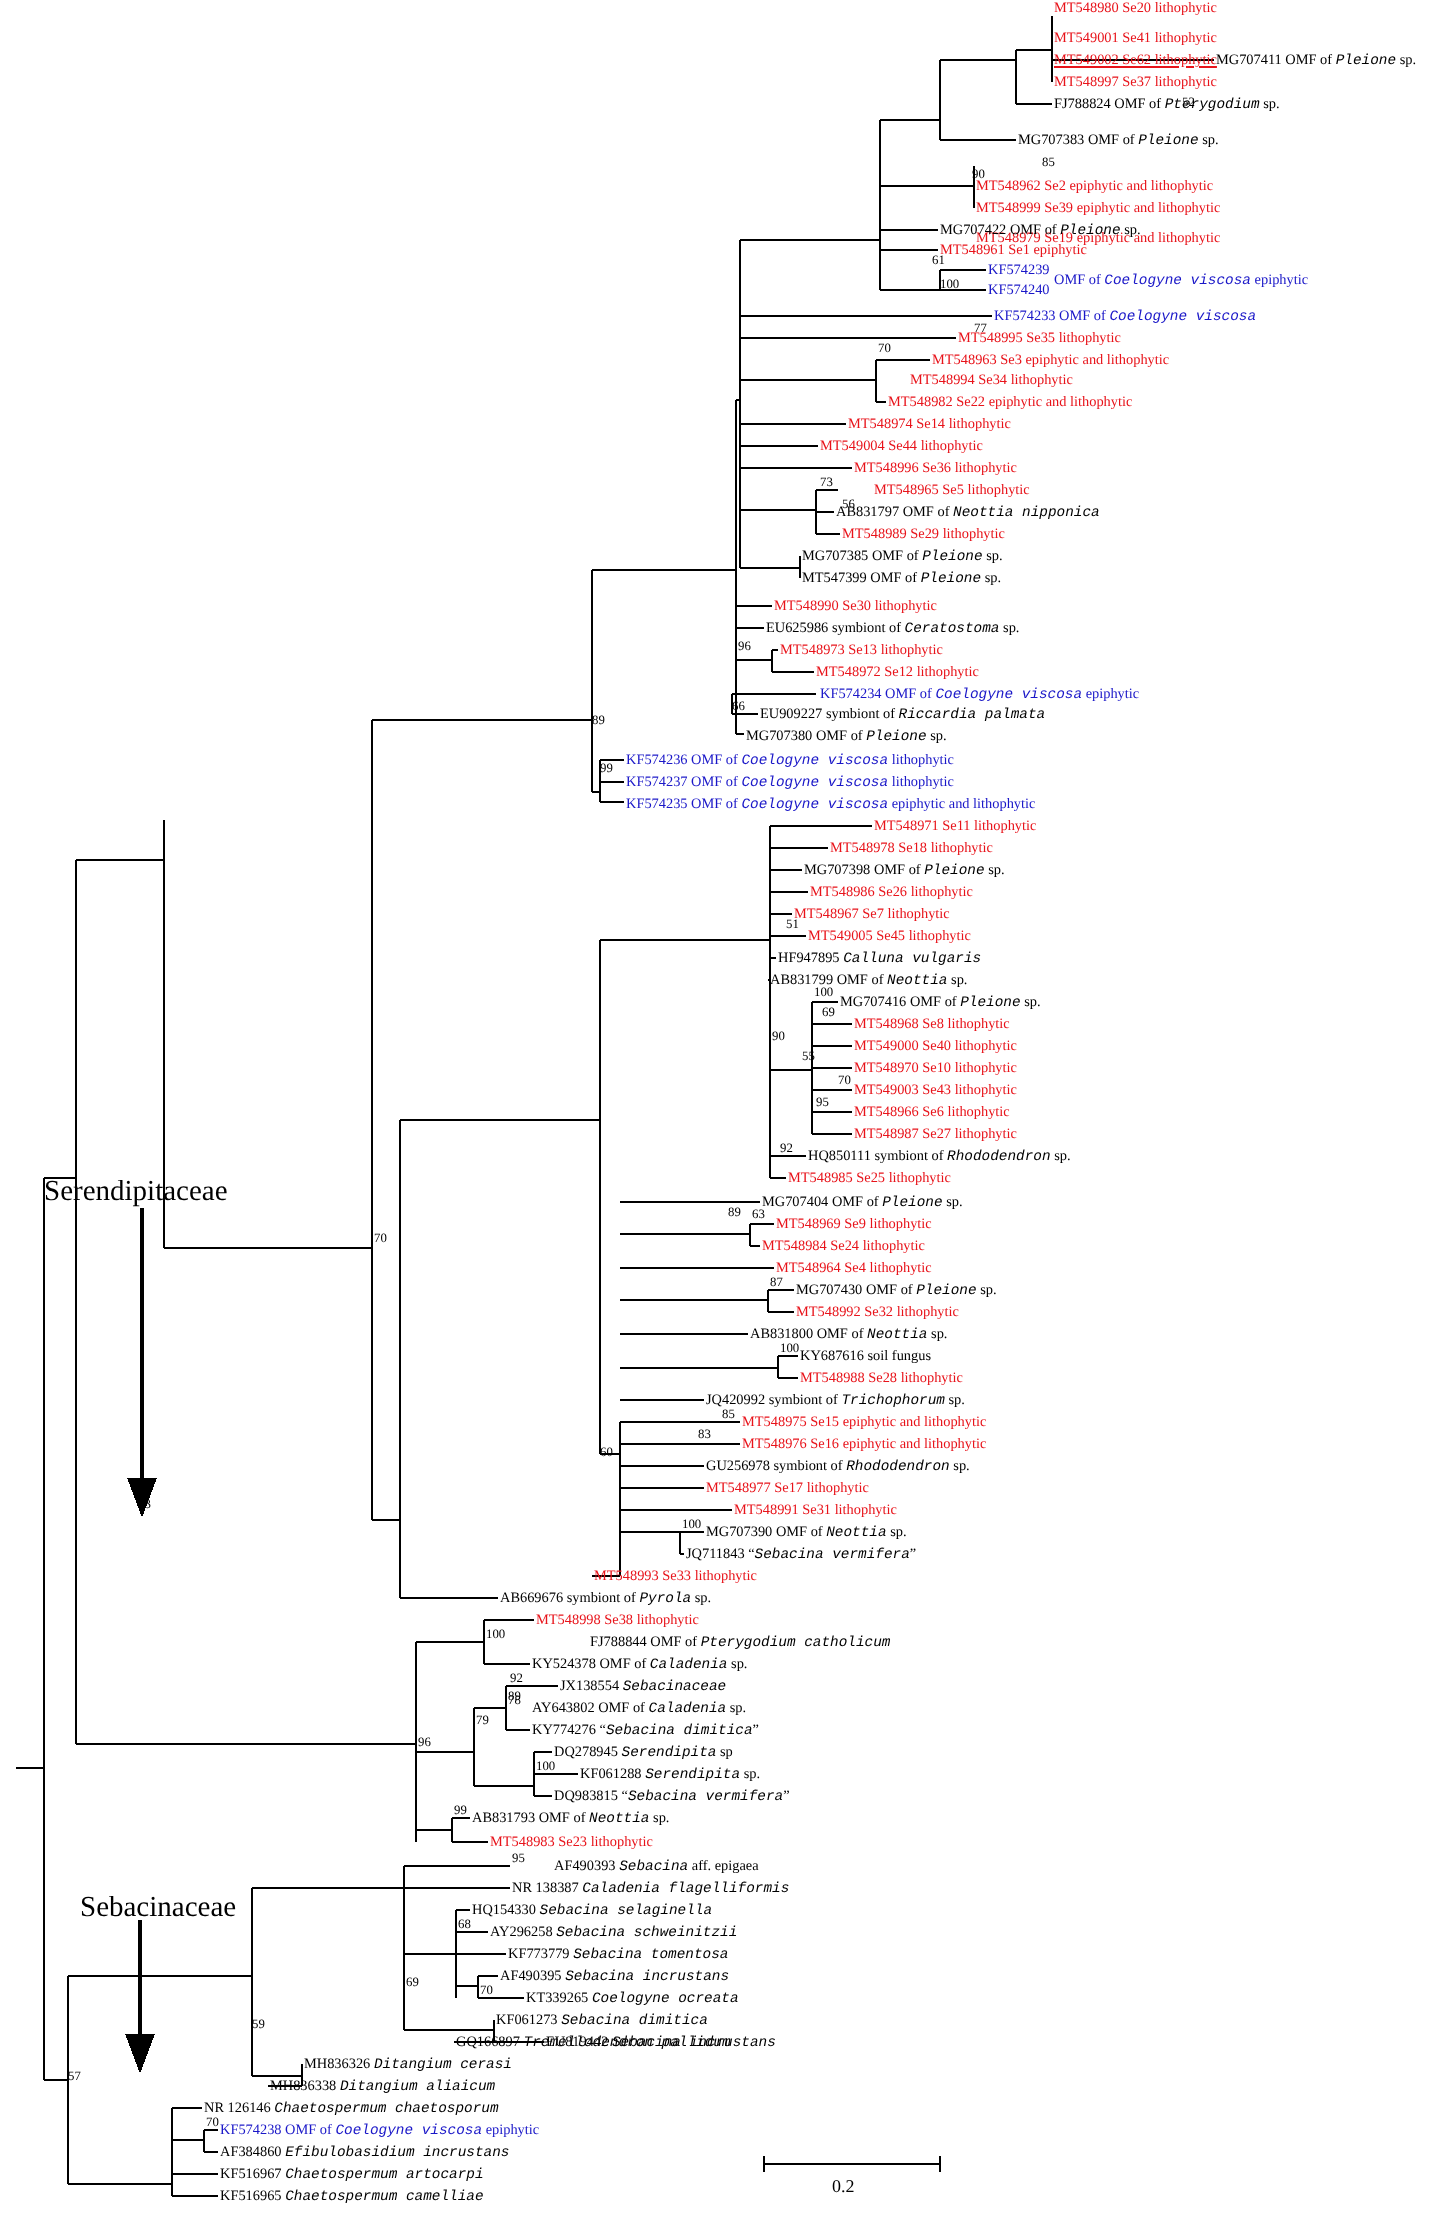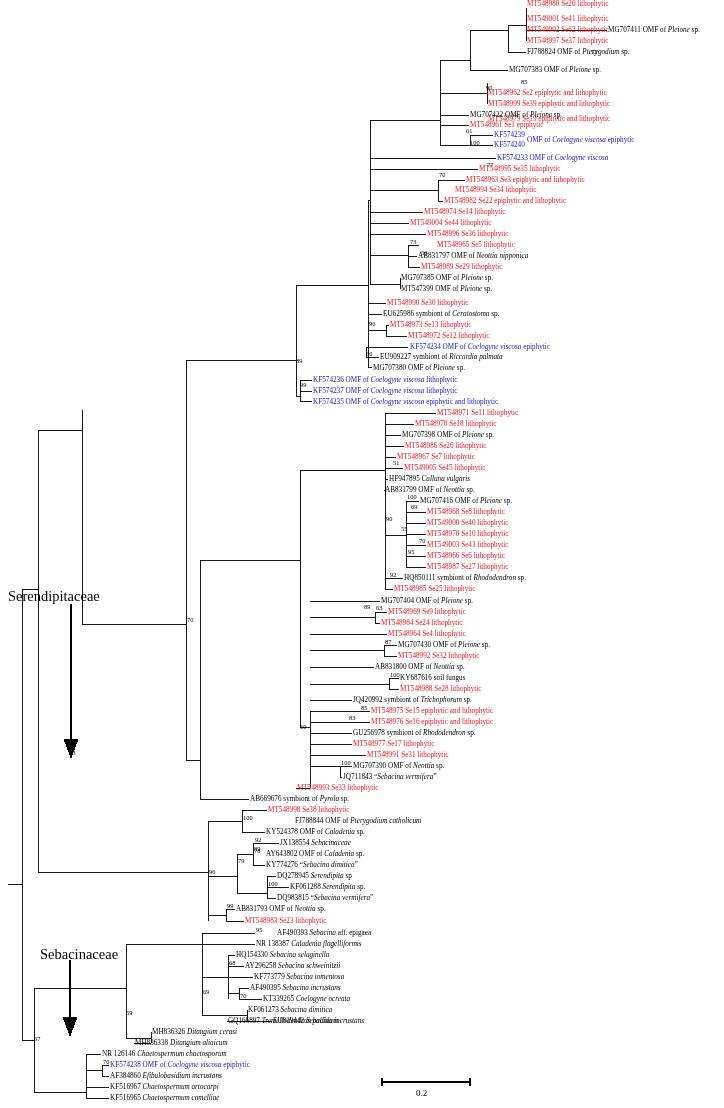--- a/index.html
+++ b/index.html
@@ -22,21 +22,21 @@
   .lbl {
     position: absolute;
     font-family: "Liberation Serif", serif;
     font-size: 7.2px;
     line-height: 8px;
     white-space: nowrap;
     color: #000;
   }
   .lbl.red { color: #e8131a; }
   .lbl.blue { color: #1a17c8; }
-  .lbl i { font-style: italic; }
+  .lbl i { font-style: italic; font-family: Liberation Mono, monospace; }
   .boot {
     position: absolute;
     font-family: "Liberation Serif", serif;
     font-size: 6.4px;
     line-height: 7px;
     white-space: nowrap;
     color: #000;
   }
   .fam {
     position: absolute;
@@ -295,21 +295,21 @@
   <g stroke="#000" stroke-width="1.2">
     <line x1="382" y1="1082" x2="470" y2="1082"></line>
     <line x1="382" y1="1078" x2="382" y2="1086"></line>
     <line x1="470" y1="1078" x2="470" y2="1086"></line>
   </g>
 </svg>
 
 <div id="taxa-layer">
     <div class="lbl red" style="left: 527px; top: 0;">MT548980 Se20 lithophytic</div>
     <div class="lbl red" style="left: 527px; top: 15px;">MT549001 Se41 lithophytic</div>
-    <div class="lbl red" style="left: 527px; top: 26px;">MT549002 Se62 lithophytic</div>
+    <div class="lbl red" style="left: 527px; top: 26px; text-decoration: underline;">MT549002 Se62 lithophytic</div>
     <div class="lbl red" style="left: 527px; top: 37px;">MT548997 Se37 lithophytic</div>
     <div class="lbl" style="left: 608px; top: 26px;">MG707411 OMF of <i>Pleione</i> sp.</div>
     <div class="lbl" style="left: 527px; top: 48px;">FJ788824 OMF of <i>Pterygodium</i> sp.</div>
     <div class="lbl" style="left: 509px; top: 66px;">MG707383 OMF of <i>Pleione</i> sp.</div>
     <div class="lbl red" style="left: 488px; top: 79px; margin-top: 36px;">MT548979 Se19 epiphytic and lithophytic</div>
     <div class="lbl red" style="left: 488px; top: 89px;">MT548962 Se2 epiphytic and lithophytic</div>
     <div class="lbl red" style="left: 488px; top: 100px;">MT548999 Se39 epiphytic and lithophytic</div>
     <div class="lbl" style="left: 470px; top: 111px;">MG707422 OMF of <i>Pleione</i> sp.</div>
     <div class="lbl red" style="left: 470px; top: 121px;">MT548961 Se1 epiphytic</div>
     <div class="lbl blue" style="left: 494px; top: 131px;">KF574239</div>
@@ -445,15 +445,15 @@
     <div class="boot" style="left: 227px; top: 902px;">99</div>
     <div class="boot" style="left: 256px; top: 926px;">95</div>
     <div class="boot" style="left: 229px; top: 959px;">68</div>
     <div class="boot" style="left: 240px; top: 992px;">70</div>
     <div class="boot" style="left: 203px; top: 988px;">69</div>
     <div class="boot" style="left: 126px; top: 1009px;">59</div>
     <div class="boot" style="left: 34px; top: 1035px;">57</div>
     <div class="boot" style="left: 103px; top: 1058px;">70</div>
   </div>
 
-<div class="fam" id="fam0" style="left: 8px; top: 588px; text-align: right;">Serendipitaceae</div>
+<div class="fam" id="fam0" style="left: 22px; top: 588px; text-align: right;">Serendipitaceae</div>
 <div class="fam" id="fam1" style="left: 40px; top: 946px;">Sebacinaceae</div>
 <div class="scalelbl" id="scalelbl" style="left:416px; top:1088px;">0.2</div>
 
 </body></html>

